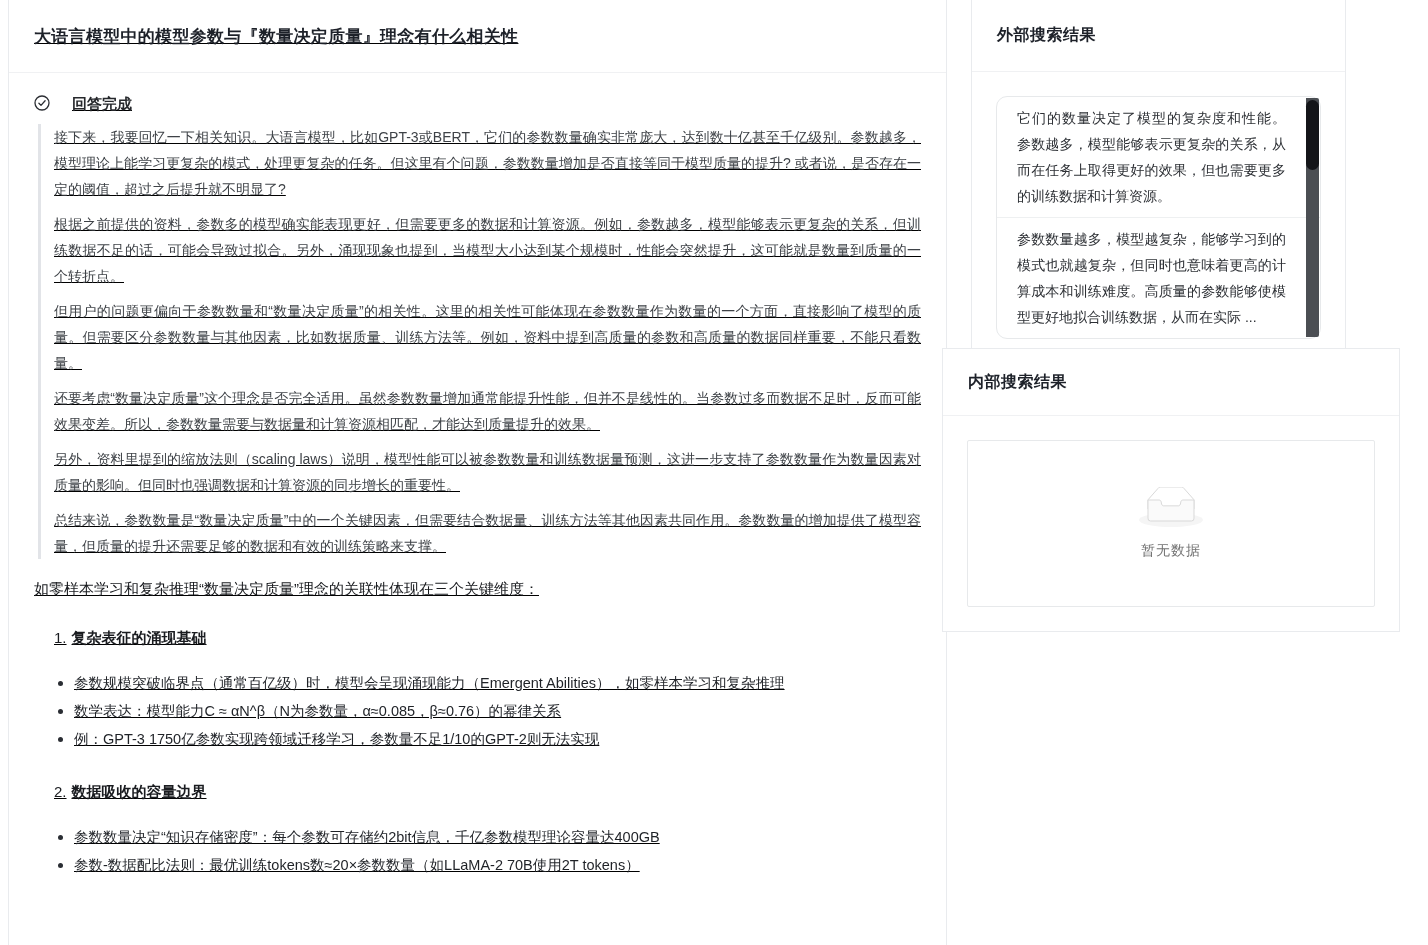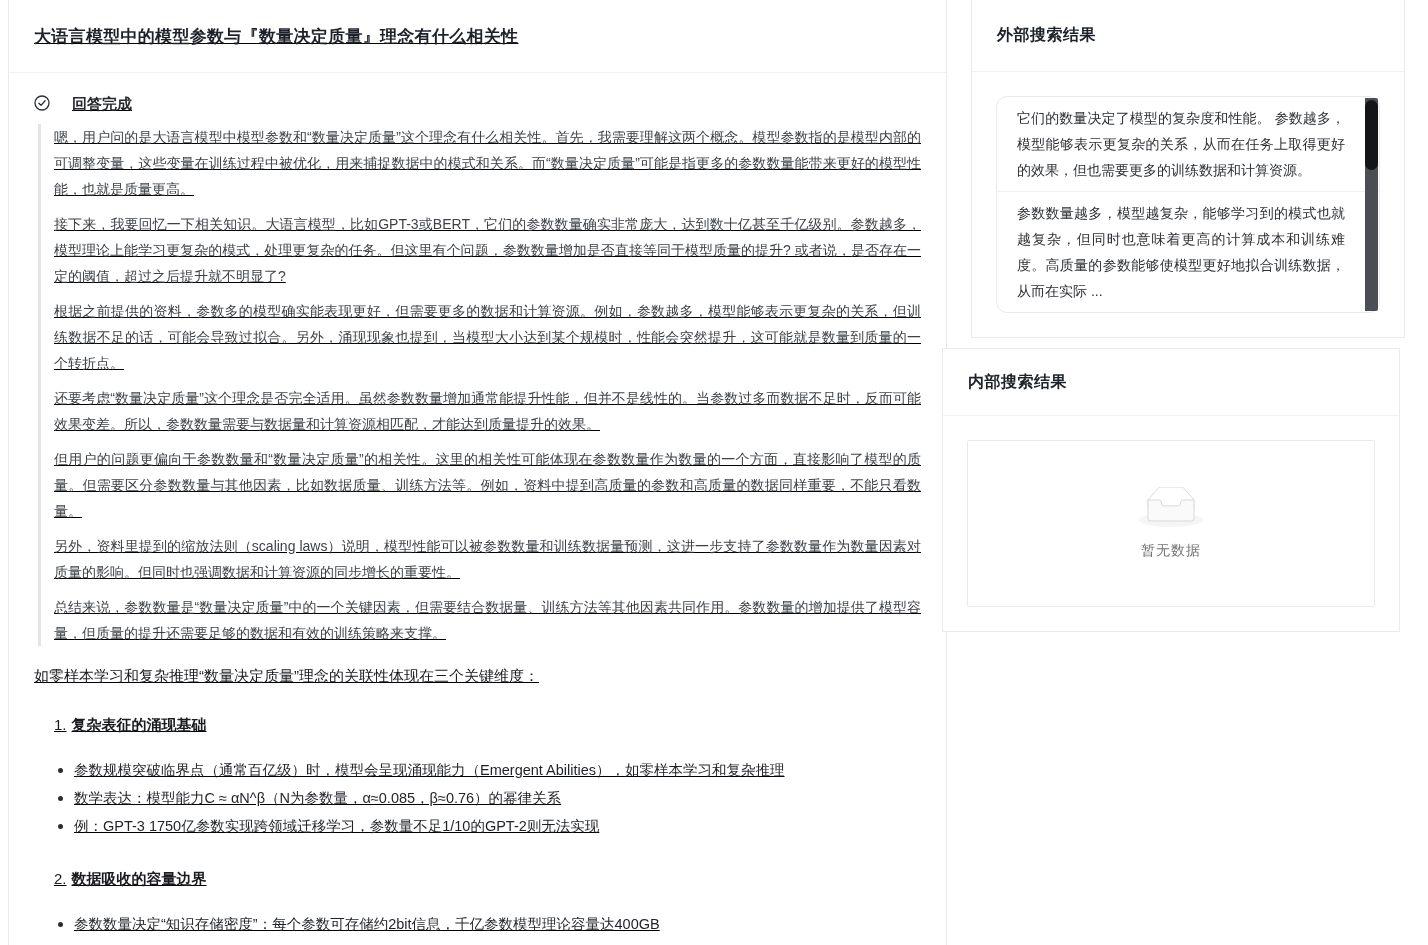--- a/index.html
+++ b/index.html
@@ -3,21 +3,21 @@
 <meta charset="utf-8">
 <style>
   * { box-sizing: border-box; margin: 0; padding: 0; }
   html,body { background:#ffffff; }
   body { font-family: "Liberation Sans", "DejaVu Sans", sans-serif; }
   .page { position: relative; width: 1428px; height: 945px; background:#ffffff; overflow: hidden; }
 
   
   .panel { position: absolute; background:#ffffff; border:1px solid #e9ebee; }
   .main-panel { left:8px; top:-1px; width:939px; height:947px;text-decoration:underline; }
-  .external-panel { left:971px; top:-1px; width:434px; }
+  .external-panel { left:971px; top:-1px; width:375px; }
   .internal-panel { left:942px; top:348px; width:458px; }
 
   .panel-header { display:flex; align-items:center; border-bottom:1px solid #f0f1f3; }
   .main-panel .panel-header { height:73px; padding:0 25px; }
   .side-header { height:72px; padding:0 25px; }
   .internal-panel .side-header { height:67px; }
   .question-title { font-size:17px; font-weight:700; color:#1d2129; letter-spacing:.3px; }
   .side-title { font-size:16px; font-weight:700; color:#1d2129; letter-spacing:.5px; }
 
   
@@ -68,25 +68,24 @@
         <span class="check-icon">
           <svg viewBox="0 0 16 16" width="16" height="16">
             <circle cx="8" cy="8" r="7" fill="none" stroke="#2b2e33" stroke-width="1.3"></circle>
             <path d="M4.9 8.3l2.1 2.1 4.1-4.6" fill="none" stroke="#2b2e33" stroke-width="1.3" stroke-linecap="round" stroke-linejoin="round"></path>
           </svg>
         </span>
         <span class="status-label">回答完成</span>
       </div>
 
       <div class="thinking-quote">
-        <p class="think-p">嗯，用户问的是大语言模型中模型参数和“数量决定质量”这个理念有什么相关性。首先，我需要理解这两个概念。模型参数指的是模型内部的可调整变量，这些变量在训练过程中被优化，用来捕捉数据中的模式和关系。而“数量决定质量”可能是指更多的参数数量能带来更好的模型性能，也就是质量更高。</p>
         <p class="think-p">接下来，我要回忆一下相关知识。大语言模型，比如GPT-3或BERT，它们的参数数量确实非常庞大，达到数十亿甚至千亿级别。参数越多，模型理论上能学习更复杂的模式，处理更复杂的任务。但这里有个问题，参数数量增加是否直接等同于模型质量的提升? 或者说，是否存在一定的阈值，超过之后提升就不明显了?</p>
         <p class="think-p">根据之前提供的资料，参数多的模型确实能表现更好，但需要更多的数据和计算资源。例如，参数越多，模型能够表示更复杂的关系，但训练数据不足的话，可能会导致过拟合。另外，涌现现象也提到，当模型大小达到某个规模时，性能会突然提升，这可能就是数量到质量的一个转折点。</p>
+        <p class="think-p">但用户的问题更偏向于参数数量和“数量决定质量”的相关性。这里的相关性可能体现在参数数量作为数量的一个方面，直接影响了模型的质量。但需要区分参数数量与其他因素，比如数据质量、训练方法等。例如，资料中提到高质量的参数和高质量的数据同样重要，不能只看数量。</p>
         <p class="think-p">还要考虑“数量决定质量”这个理念是否完全适用。虽然参数数量增加通常能提升性能，但并不是线性的。当参数过多而数据不足时，反而可能效果变差。所以，参数数量需要与数据量和计算资源相匹配，才能达到质量提升的效果。</p>
-        <p class="think-p">但用户的问题更偏向于参数数量和“数量决定质量”的相关性。这里的相关性可能体现在参数数量作为数量的一个方面，直接影响了模型的质量。但需要区分参数数量与其他因素，比如数据质量、训练方法等。例如，资料中提到高质量的参数和高质量的数据同样重要，不能只看数量。</p>
         <p class="think-p">另外，资料里提到的缩放法则（scaling laws）说明，模型性能可以被参数数量和训练数据量预测，这进一步支持了参数数量作为数量因素对质量的影响。但同时也强调数据和计算资源的同步增长的重要性。</p>
         <p class="think-p">总结来说，参数数量是“数量决定质量”中的一个关键因素，但需要结合数据量、训练方法等其他因素共同作用。参数数量的增加提供了模型容量，但质量的提升还需要足够的数据和有效的训练策略来支撑。</p>
       </div>
 
       <div class="answer-intro">如零样本学习和复杂推理“数量决定质量”理念的关联性体现在三个关键维度：</div>
 
       <div class="answer-section">
         <div class="section-heading">
           <span class="sec-num">1.</span><span class="sec-title">复杂表征的涌现基础</span>
         </div>

